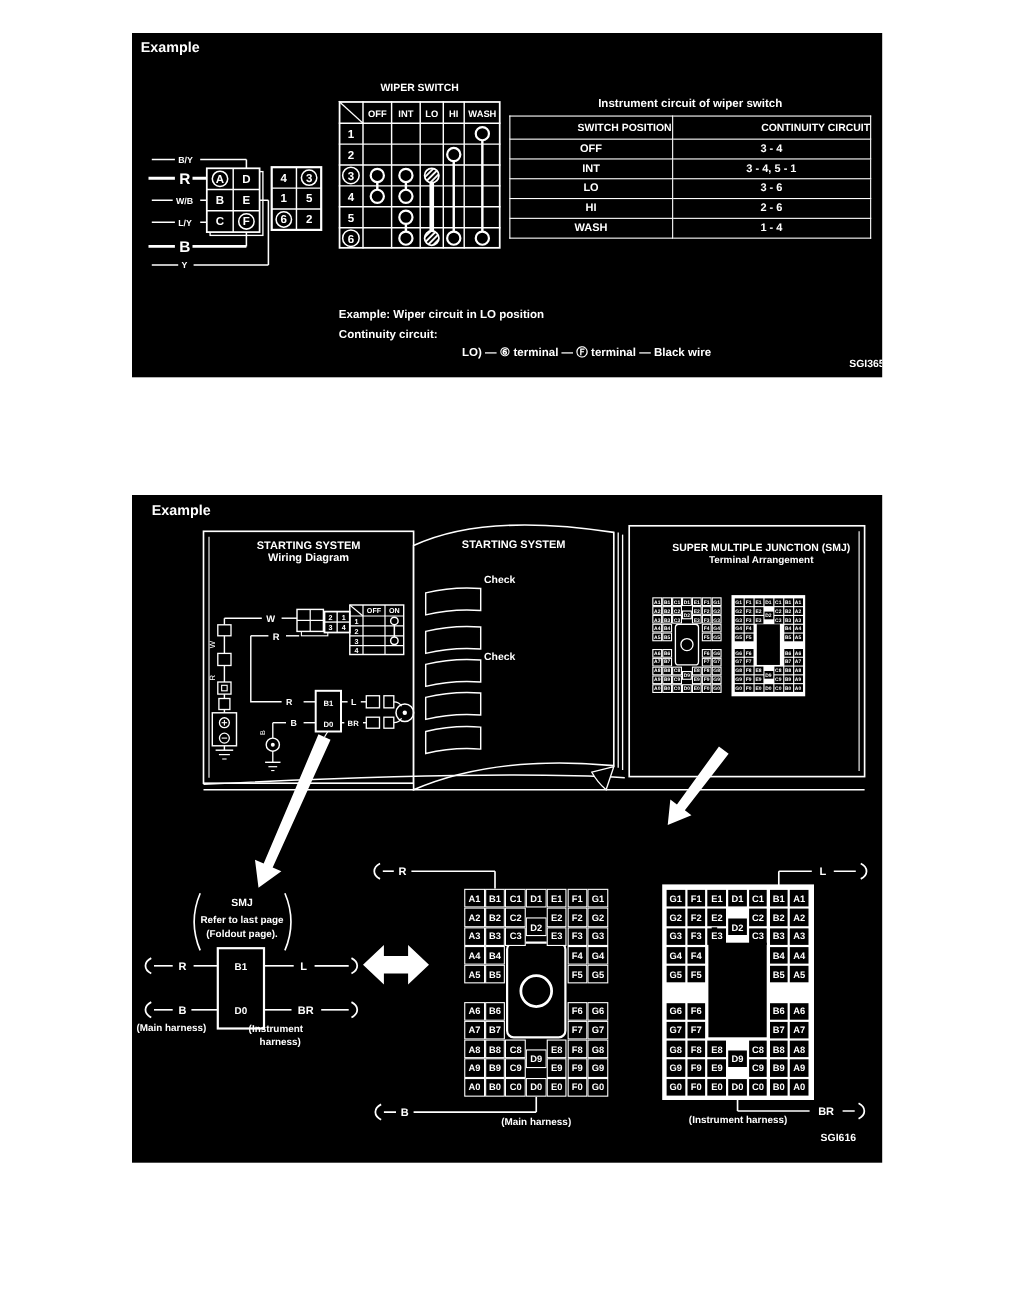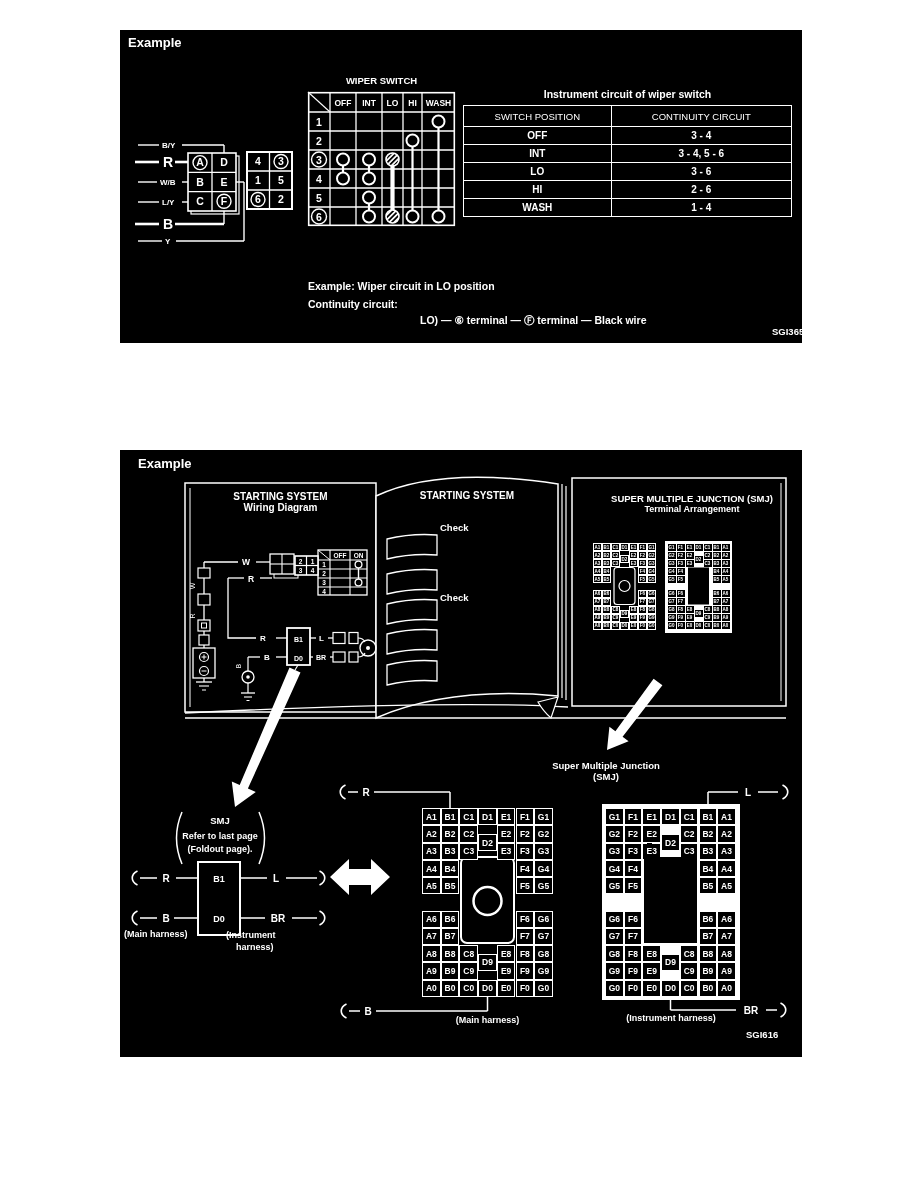--- a/index.html
+++ b/index.html
@@ -11,21 +11,21 @@
   .abs{position:absolute;}
   .ctr{text-align:center;}
   .b{font-weight:bold;}
   svg{overflow:visible;}
   svg text{fill:#fff;}
   svg line,svg path,svg rect,svg circle,svg polyline{vector-effect:none;}
   
   .cont-wrap{position:absolute;left:343px;top:58px;width:329px;}
   .cont-title{font-size:10.5px;font-weight:bold;text-align:center;margin-bottom:5px;}
   table.cont{border-collapse:collapse;width:100%;}
-  table.cont th{border:1.2px solid #fff;font-size:9.5px;font-weight:normal;height:20px;text-align:center;padding:0;color:#fff;}
+  table.cont th{border:1.2px solid #fff;font-size:9.5px;font-weight:bold;height:20px;text-align:right;padding:0;color:#fff;}
   table.cont td{border:1.2px solid #fff;font-size:10px;font-weight:bold;height:17px;text-align:center;padding:0;color:#fff;}
   table.cont .c1{width:45%;}
   
   .tcell{position:absolute;display:flex;align-items:center;justify-content:center;
          font-weight:bold;color:#fff;box-sizing:border-box;background:#000;letter-spacing:0;}
   .tborder{border:1.5px solid #fff;}
   .tmini{border:0.7px solid #fff;}
   .tinverse{border:none;}
 </style>
 </head>
@@ -160,21 +160,21 @@
           <th>CONTINUITY CIRCUIT</th>
         </tr>
       </thead>
       <tbody>
           <tr>
             <td>OFF</td>
             <td>3 - 4</td>
           </tr>
           <tr>
             <td>INT</td>
-            <td>3 - 4, 5 - 6</td>
+            <td>3 - 4, 5 - 1</td>
           </tr>
           <tr>
             <td>LO</td>
             <td>3 - 6</td>
           </tr>
           <tr>
             <td>HI</td>
             <td>2 - 6</td>
           </tr>
           <tr>
@@ -395,24 +395,20 @@
   <div class="abs ctr b" style="left:256px;top:40px;width:182px;font-size:10px;">STARTING SYSTEM</div>
 
   <div class="abs ctr" style="left:452px;top:43px;width:240px;">
     <div class="b" style="font-size:9.5px;">SUPER MULTIPLE JUNCTION (SMJ)</div>
     <div class="b" style="font-size:9px;">Terminal Arrangement</div>
   </div>
 
   <div class="abs b" style="left:320px;top:72px;font-size:9.5px;">Check</div>
   <div class="abs b" style="left:320px;top:142px;font-size:9.5px;">Check</div>
 
-  <div class="abs ctr" style="left:386px;top:310px;width:200px;">
-    <div class="b" style="font-size:9.5px;">Super Multiple Junction</div>
-    <div class="b" style="font-size:9.5px;">(SMJ)</div>
-  </div>
 
   <div class="abs ctr b" style="left:302px;top:565px;width:131px;font-size:9px;">(Main harness)</div>
   <div class="abs ctr b" style="left:485px;top:563px;width:132px;font-size:9px;">(Instrument harness)</div>
   <div class="abs b" style="left:626px;top:579px;font-size:9.5px;">SGI616</div>
 <div class="tcell tborder" style="left: 302px; top: 358px; width: 18.7px; height: 17.3px; font-size: 8.5px;">A1</div>
     <div class="tcell tborder" style="left: 320.7px; top: 358px; width: 18.7px; height: 17.3px; font-size: 8.5px;">B1</div>
     <div class="tcell tborder" style="left: 339.4px; top: 358px; width: 18.7px; height: 17.3px; font-size: 8.5px;">C1</div>
     <div class="tcell tborder" style="left: 358.1px; top: 358px; width: 18.7px; height: 17.3px; font-size: 8.5px;">D1</div>
     <div class="tcell tborder" style="left: 376.8px; top: 358px; width: 18.7px; height: 17.3px; font-size: 8.5px;">E1</div>
     <div class="tcell tborder" style="left: 395.5px; top: 358px; width: 18.7px; height: 17.3px; font-size: 8.5px;">F1</div>

